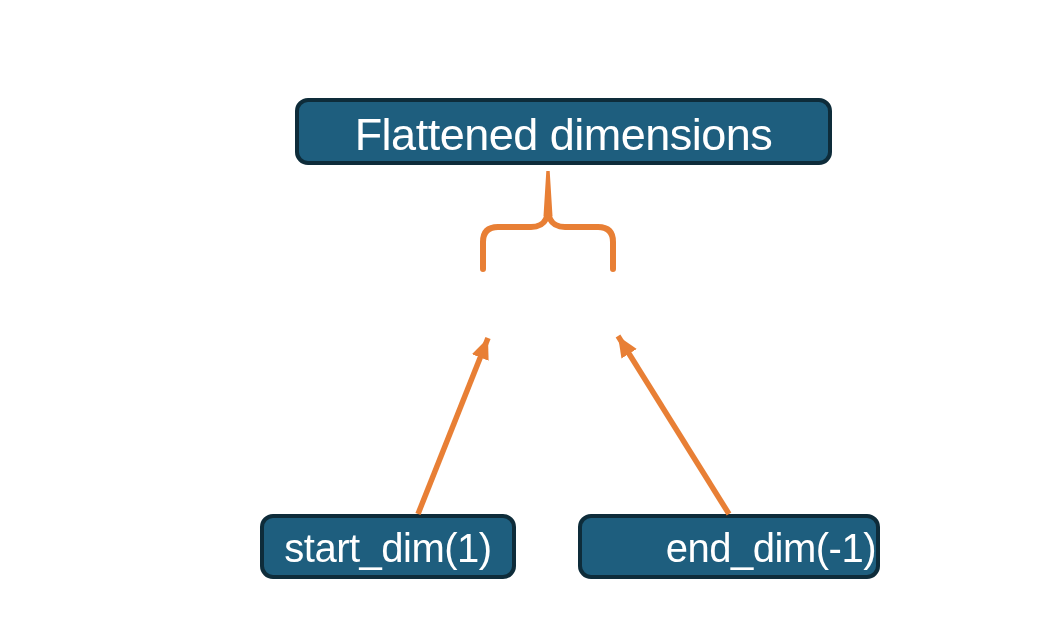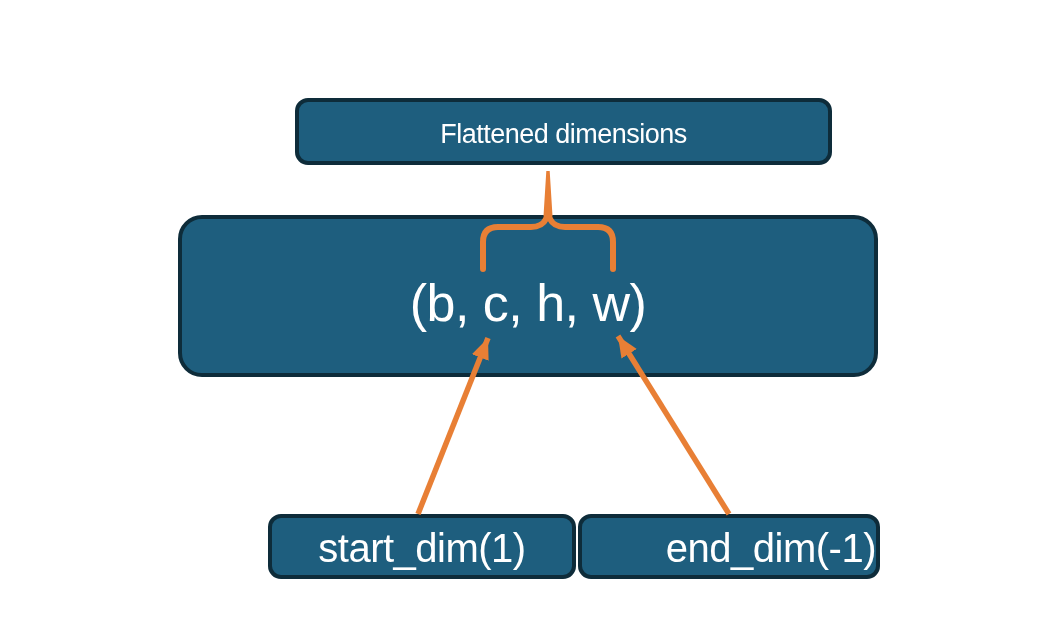--- a/index.html
+++ b/index.html
@@ -22,57 +22,54 @@
     position:absolute;
     background:var(--fill);
     border:4px solid var(--border);
     color:var(--text);
     display:flex;align-items:center;justify-content:center;
     letter-spacing:-0.5px;
   }
   .top-node{
     left:295px;top:98px;width:537px;height:67px;
     border-radius:13px;
-    font-size:27px;
+    font-size:45px;
     padding-top:6px;
   }
   .big-node{
     left:178px;top:215px;width:700px;height:162px;
     border-radius:24px;
     font-size:52px;
     padding-top:14px;
   }
   .small-node{
     height:65px;
     border-radius:13px;
     font-size:40px;
     padding-top:4px;
   }
-  .start-node{left:268px;top:514px;width:308px;}
+  .start-node{left:260px;top:514px;width:256px;}
   .end-node{left:578px;top:514px;width:302px;justify-content:flex-end;}
   .overlay{
     position:absolute;left:0;top:0;width:1038px;height:632px;
     pointer-events:none;
   }
   .strokec{stroke:var(--orange);fill:none;}
   .fillc{fill:var(--orange);}
   #ah polygon{fill:var(--orange);}
 </style>
 </head>
 <body>
 
 <div class="canvas">
 
   <div class="node top-node">
     <span class="label">Flattened dimensions</span>
   </div>
 
-  <div class="node big-node">
-    <span class="label">(b, c, h, w)</span>
-  </div>
 
   <div class="node small-node start-node">
     <span class="label">start_dim(1)</span>
   </div>
 
   <div class="node small-node end-node">
     <span class="label">end_dim(-1)</span>
   </div>
 
   <svg class="overlay" width="1038" height="632" viewBox="0 0 1038 632">

